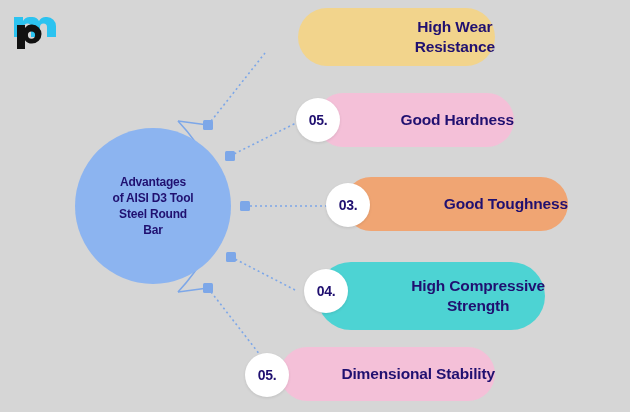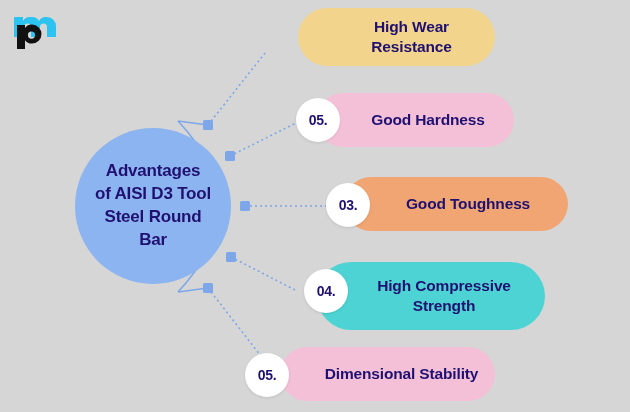--- a/index.html
+++ b/index.html
@@ -47,34 +47,34 @@
     width: 156px;
     height: 156px;
     border-radius: 50%;
     background: #8cb4f0;
     display: flex;
     align-items: center;
     justify-content: center;
   }
   #hub-label {
     color: #201070;
-    font-size: 17px;
+    font-size: 12px;
     font-weight: bold;
     line-height: 1.35;
     text-align: center;
     letter-spacing: -0.2px;
     width: 130px;
     white-space: pre-line;
   }
   .pill {
     position: absolute;
     border-radius: 999px;
     display: flex;
     align-items: center;
-    justify-content: center;
+    justify-content: flex-end;
   }
   .pill-label {
     color: #201070;
     font-size: 15.5px;
     font-weight: bold;
     line-height: 1.3;
     text-align: center;
     letter-spacing: -0.15px;
     white-space: pre-line;
   }

